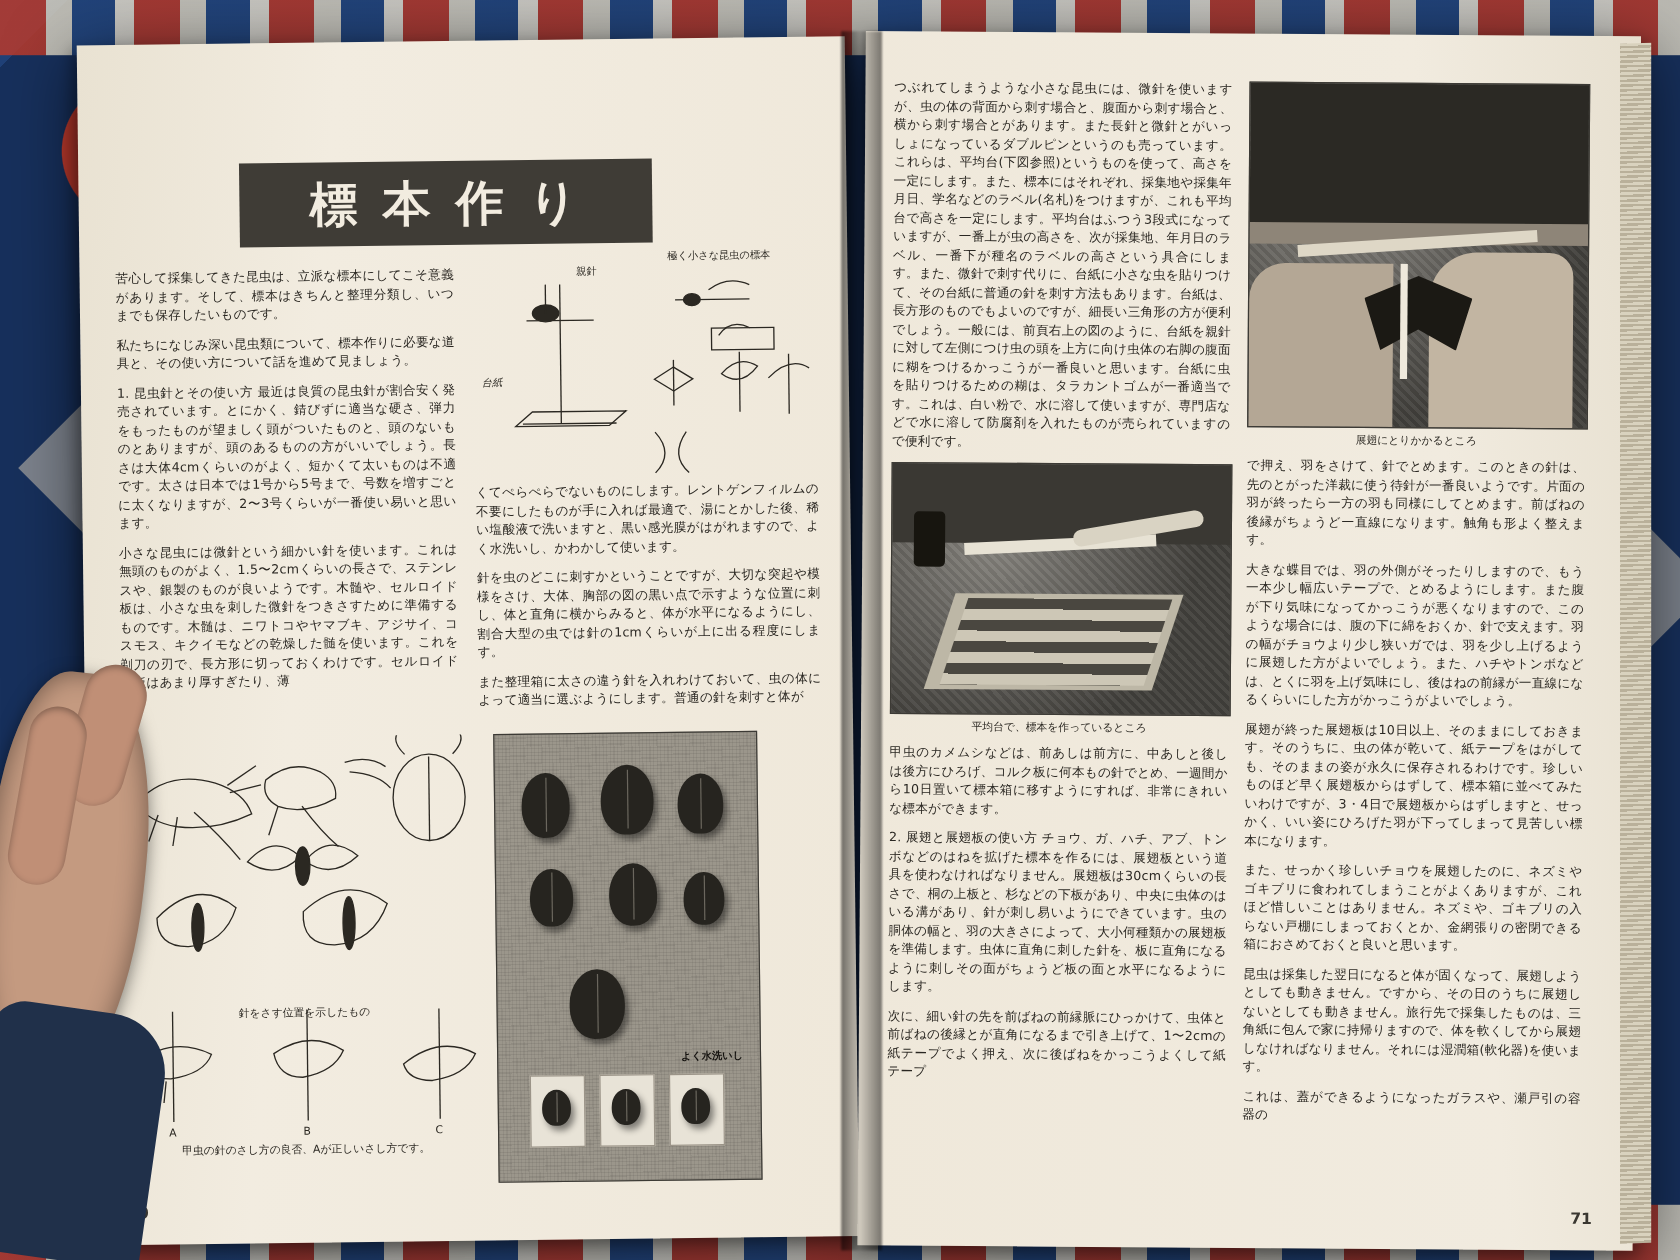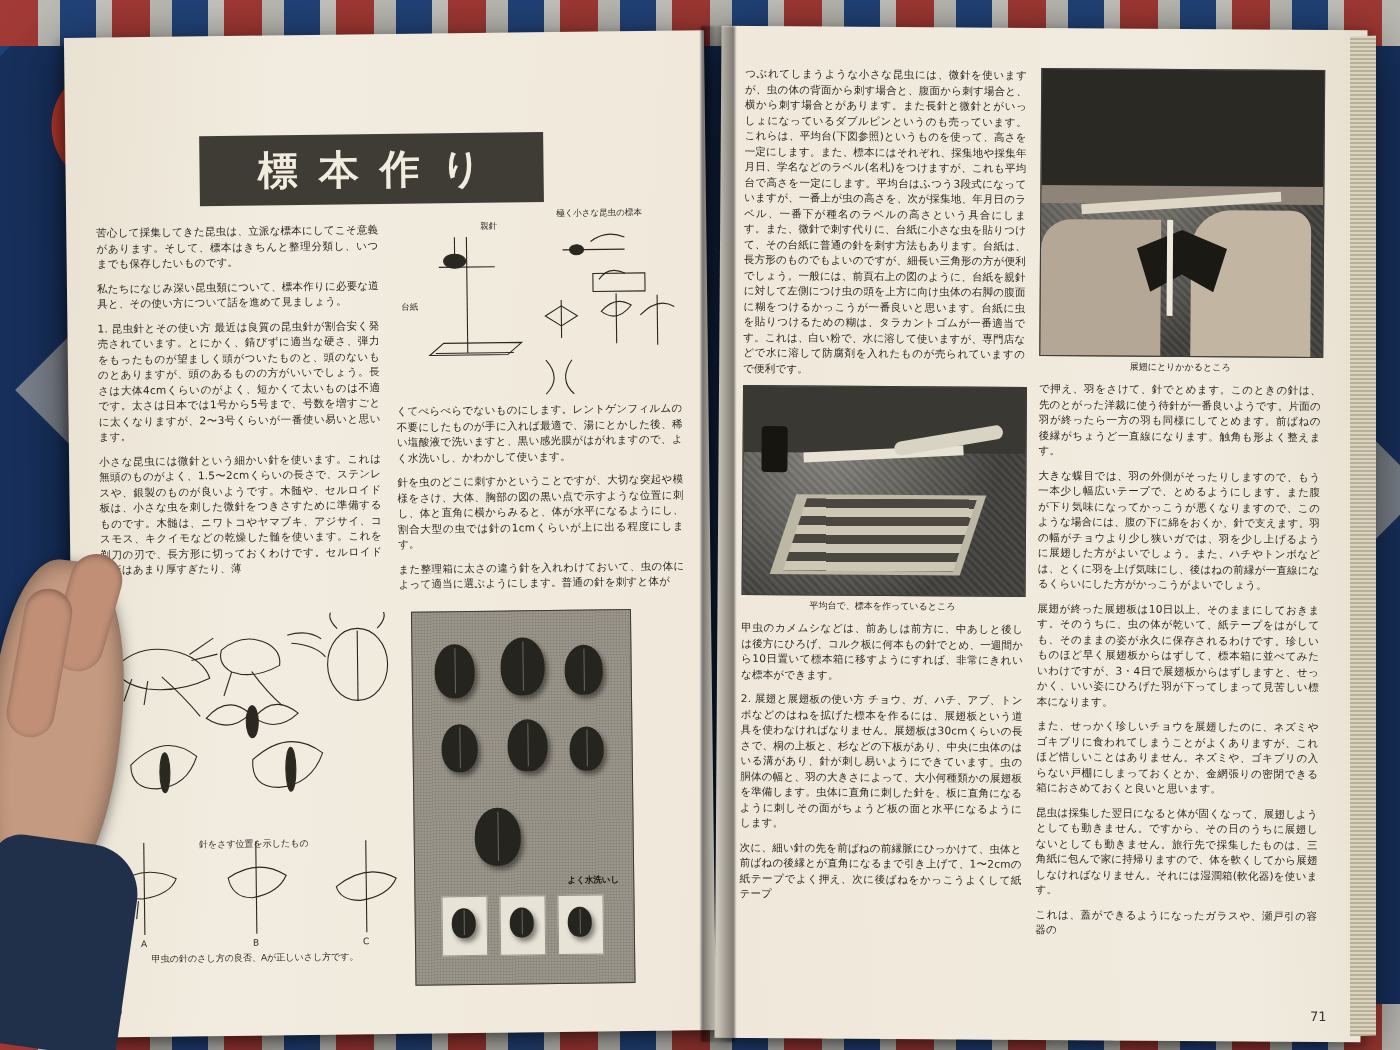--- a/index.html
+++ b/index.html
@@ -112,21 +112,21 @@
       repeating-linear-gradient(90deg,rgba(0,0,0,.06) 0 1px,transparent 1px 3px);
   }
   .beetle{
     position:absolute;background:#26241f;border-radius:50% 50% 45% 45%;
     box-shadow:3px 4px 5px rgba(0,0,0,.45);
   }
   .beetle::after{content:"";position:absolute;left:50%;top:8%;width:1px;height:84%;background:#6b675e;}
   .card{position:absolute;background:#e8e3d7;border:1px solid #9b9488;}
   .pgnum{
     position:absolute;bottom:18px;font-size:13px;color:#3a3731;
-    font-family:"DejaVu Sans",sans-serif;font-weight:normal;
+    font-family:"DejaVu Sans",sans-serif;font-weight:bold;
   }
   .pgnum.l{left:30px;}
   .pgnum.r{right:34px;}
   svg{display:block;}
   .ink{fill:none;stroke:#2b2822;stroke-width:1.1;}
   .inkfill{fill:#2b2822;}
 </style>
 </head>
 <body>
 
@@ -151,21 +151,21 @@
           <p class="body">苦心して採集してきた昆虫は、立派な標本にしてこそ意義があります。そして、標本はきちんと整理分類し、いつまでも保存したいものです。</p>
           <p class="body">私たちになじみ深い昆虫類について、標本作りに必要な道具と、その使い方について話を進めて見ましょう。</p>
           <p class="body">1. 昆虫針とその使い方 最近は良質の昆虫針が割合安く発売されています。とにかく、錆びずに適当な硬さ、弾力をもったものが望ましく頭がついたものと、頭のないものとありますが、頭のあるものの方がいいでしょう。長さは大体4cmくらいのがよく、短かくて太いものは不適です。太さは日本では1号から5号まで、号数を増すごとに太くなりますが、2〜3号くらいが一番使い易いと思います。</p>
           <p class="body">小さな昆虫には微針という細かい針を使います。これは無頭のものがよく、1.5〜2cmくらいの長さで、ステンレスや、銀製のものが良いようです。木髄や、セルロイド板は、小さな虫を刺した微針をつきさすために準備するものです。木髄は、ニワトコやヤマブキ、アジサイ、コスモス、キクイモなどの乾燥した髄を使います。これを剃刀の刃で、長方形に切っておくわけです。セルロイドの板はあまり厚すぎたり、薄</p>
         </div>
 
         <div class="col" style="width:286px;">
           <div class="fig linefig" style="height:182px;position:relative;">
             <div class="lbl" style="position:absolute;left:42px;top:0;margin-left:44px;">親針</div>
             <div class="lbl" style="position:absolute;left:162px;top:-12px;">極く小さな昆虫の標本</div>
-            <div class="lbl" style="position:absolute;left:6px;top:80px;">台紙</div>
+            <div class="lbl" style="position:absolute;left:6px;top:92px;font-style:italic;">台紙</div>
             <svg width="286" height="182" viewBox="0 0 286 182">
               <g class="ink">
 
                 <line x1="72" y1="16" x2="72" y2="132"></line>
                 <line x1="40" y1="132" x2="118" y2="132"></line>
                 <path d="M34 134 L112 134 L126 122 L48 122 Z"></path>
                 <line x1="44" y1="46" x2="100" y2="46"></line>
 
                 <ellipse cx="60" cy="40" rx="11" ry="7" class="inkfill"></ellipse>
                 <line x1="60" y1="16" x2="60" y2="40"></line>

